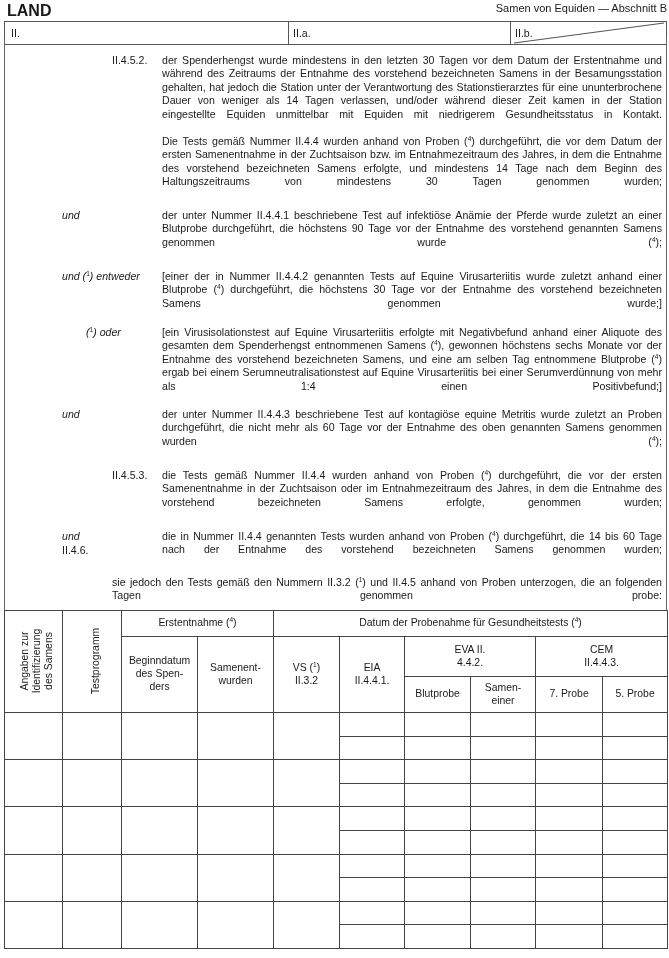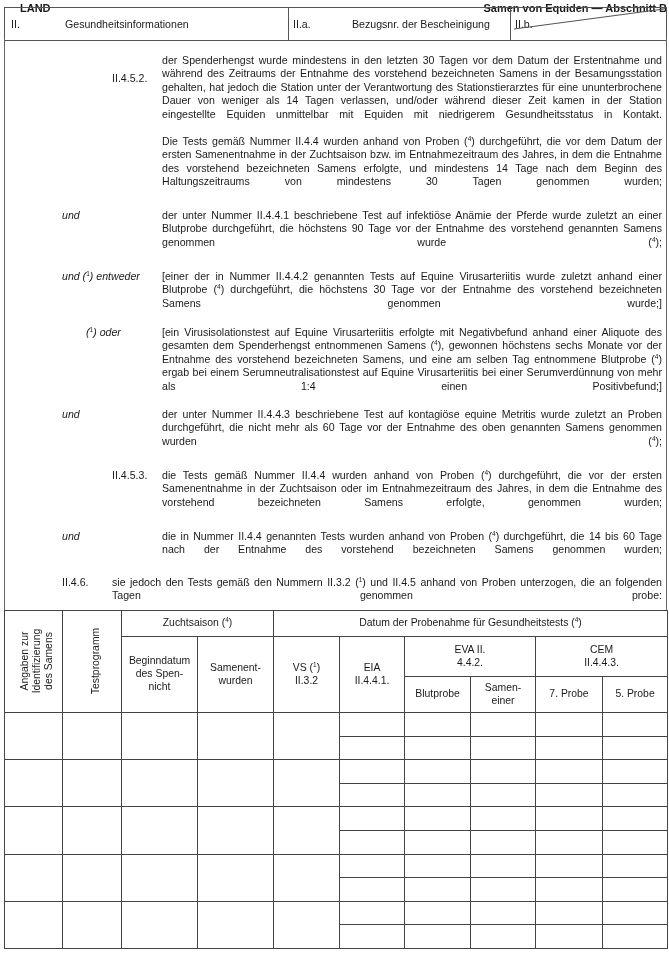--- a/index.html
+++ b/index.html
@@ -1,21 +1,21 @@
 <!DOCTYPE html>
 <html><head>
 <meta charset="utf-8">
 <style>
   html, body { margin: 0; padding: 0; background: #fff; }
   body { width: 669px; height: 958px; position: relative; overflow: hidden;
          font-family: "Liberation Sans", sans-serif; color: #1a1a1a; font-size: 10.6px; }
   .abs { position: absolute; }
-  .hdr-left { left: 20px; top: 2px; font-weight: bold; font-size: 11px; }
-  .hdr-right { right: 2px; top: 2px; font-weight: bold; font-size: 11px; }
-  .hbar { left: 4px; top: 7px; width: 663px; height: 34px; border: 1.5px solid #555; box-sizing: border-box; padding-left: 41px; }
+  .hdr-left { left: 7px; top: 2px; font-weight: bold; font-size: 16px; }
+  .hdr-right { right: 2px; top: 2px; font-weight: normal; font-size: 11px; }
+  .hbar { left: 4px; top: 21px; width: 663px; height: 24px; border: 1.5px solid #555; box-sizing: border-box; padding-left: 41px; }
   .hcell { position: absolute; top: 0; height: 100%; display: flex; align-items: center; font-size: 10.6px; }
   .vsep { position: absolute; top: 0; bottom: 0; width: 0; border-left: 1.5px solid #555; }
   .body-frame { left: 4px; top: 38px; width: 663px; height: 572px; border-left: 1.5px solid #666; border-right: 1.5px solid #666; box-sizing: border-box; }
   .para { position: absolute; text-align: justify; line-height: 13.4px; font-size: 10.6px; }
   .para::after { content: ""; display: inline-block; width: 100%; height: 0; }
   .num { position: absolute; font-size: 10.6px; line-height: 13.4px; }
   .ital { font-style: italic; }
   sup { font-size: 6.5px; vertical-align: 4px; line-height: 0; }
 
   table.grid { position: absolute; left: 4px; top: 610px; width: 663px; border-collapse: collapse; table-layout: fixed; }
@@ -23,34 +23,32 @@
   .rot { display: inline-block; transform: rotate(-90deg); white-space: nowrap; line-height: 12px; }
 </style>
 </head>
 <body>
 
 <div class="abs hdr-left">LAND</div>
 <div class="abs hdr-right">Samen von Equiden — Abschnitt B</div>
 
 <div class="abs hbar">
   <div class="hcell" style="left:6px">II.</div>
-  <div class="hcell" style="left:60px">Gesundheitsinformationen</div>
   <div class="vsep" style="left:283px"></div>
   <div class="hcell" style="left:288px">II.a.</div>
-  <div class="hcell" style="left:347px">Bezugsnr. der Bescheinigung</div>
   <div class="vsep" style="left:505px"></div>
   <div class="hcell" style="left:510px">II.b.</div>
   <svg style="position:absolute;left:505px;top:0;width:155px;height:22px">
     <line x1="4" y1="21" x2="154" y2="1" stroke="#555" stroke-width="1.2"></line>
   </svg>
 </div>
 
 <div class="abs body-frame"></div>
 
-<div class="num" style="left:112px;top:72px">II.4.5.2.</div>
+<div class="num" style="left:112px;top:54px">II.4.5.2.</div>
 <div class="para" style="left:162px;top:54px;width:500px"><span>der Spenderhengst wurde mindestens in den letzten 30 Tagen vor dem Datum der Erstentnahme und während des Zeitraums der Entnahme des vorstehend bezeichneten Samens in der Besamungsstation gehalten, hat jedoch die Station unter der Verantwortung des Stationstierarztes für eine ununterbrochene Dauer von weniger als 14 Tagen verlassen, und/oder während dieser Zeit kamen in der Station eingestellte Equiden unmittelbar mit Equiden mit niedrigerem Gesundheitsstatus in Kontakt.</span></div>
 
 <div class="para" style="left:162px;top:135px;width:500px"><span>Die Tests gemäß Nummer II.4.4 wurden anhand von Proben (</span><sup>4</sup><span>) durchgeführt, die vor dem Datum der ersten Samenentnahme in der Zuchtsaison bzw. im Entnahmezeitraum des Jahres, in dem die Entnahme des vorstehend bezeichneten Samens erfolgte, und mindestens 14 Tage nach dem Beginn des Haltungszeitraums von mindestens 30 Tagen genommen wurden;</span></div>
 
 <div class="num ital" style="left:62px;top:209px">und</div>
 <div class="para" style="left:162px;top:209px;width:500px"><span>der unter Nummer II.4.4.1 beschriebene Test auf infektiöse Anämie der Pferde wurde zuletzt an einer Blutprobe durchgeführt, die höchstens 90 Tage vor der Entnahme des vorstehend genannten Samens genommen wurde (</span><sup>4</sup><span>);</span></div>
 
 <div class="num ital" style="left:62px;top:270px"><span>und (</span><sup style="font-style:normal">1</sup><span>) entweder</span></div>
 <div class="para" style="left:162px;top:270px;width:500px"><span>[einer der in Nummer II.4.4.2 genannten Tests auf Equine Virusarteriitis wurde zuletzt anhand einer Blutprobe (</span><sup>4</sup><span>) durchgeführt, die höchstens 30 Tage vor der Entnahme des vorstehend bezeichneten Samens genommen wurde;]</span></div>
 
@@ -59,21 +57,21 @@
 
 <div class="num ital" style="left:62px;top:408px">und</div>
 <div class="para" style="left:162px;top:408px;width:500px"><span>der unter Nummer II.4.4.3 beschriebene Test auf kontagiöse equine Metritis wurde zuletzt an Proben durchgeführt, die nicht mehr als 60 Tage vor der Entnahme des oben genannten Samens genommen wurden (</span><sup>4</sup><span>);</span></div>
 
 <div class="num" style="left:112px;top:469px">II.4.5.3.</div>
 <div class="para" style="left:162px;top:469px;width:500px"><span>die Tests gemäß Nummer II.4.4 wurden anhand von Proben (</span><sup>4</sup><span>) durchgeführt, die vor der ersten Samenentnahme in der Zuchtsaison oder im Entnahmezeitraum des Jahres, in dem die Entnahme des vorstehend bezeichneten Samens erfolgte, genommen wurden;</span></div>
 
 <div class="num ital" style="left:62px;top:530px">und</div>
 <div class="para" style="left:162px;top:530px;width:500px"><span>die in Nummer II.4.4 genannten Tests wurden anhand von Proben (</span><sup>4</sup><span>) durchgeführt, die 14 bis 60 Tage nach der Entnahme des vorstehend bezeichneten Samens genommen wurden;</span></div>
 
-<div class="num" style="left:62px;top:576px">II.4.6.</div>
+<div class="num" style="left:62px;top:544px">II.4.6.</div>
 <div class="para" style="left:112px;top:576px;width:550px"><span>sie jedoch den Tests gemäß den Nummern II.3.2 (</span><sup>1</sup><span>) und II.4.5 anhand von Proben unterzogen, die an folgenden Tagen genommen probe:</span></div>
 
 <table class="grid">
   <colgroup>
     <col style="width:58px">
       <col style="width:59px">
       <col style="width:76px">
       <col style="width:76px">
     <col style="width:66px">
       <col style="width:65px">
@@ -85,25 +83,25 @@
   <tbody id="thead-rows">
     <tr style="height:26px">
       <td rowspan="3">
         <span class="rot">
           <span>Angaben zur</span><br><span>Identifizierung</span><br><span>des Samens</span>
         </span>
       </td>
       <td rowspan="3">
         <span class="rot">Testprogramm</span>
       </td>
-      <td colspan="2"><span>Zuchtsaison (</span><sup>4</sup><span>)</span></td>
+      <td colspan="2"><span>Erstentnahme (</span><sup>4</sup><span>)</span></td>
       <td colspan="6"><span>Datum der Probenahme für Gesundheitstests (</span><sup>4</sup><span>)</span></td>
     </tr>
     <tr style="height:40px">
-      <td rowspan="2"><span>Beginndatum</span><br><span>des Spen-</span><br><span>nicht</span></td>
+      <td rowspan="2"><span>Beginndatum</span><br><span>des Spen-</span><br><span>ders</span></td>
       <td rowspan="2"><span>Samenent-</span><br><span>wurden</span></td>
       <td rowspan="2"><span>VS (</span><sup>1</sup><span>)</span><br><span>II.3.2</span></td>
       <td rowspan="2"><span>EIA</span><br><span>II.4.4.1.</span></td>
       <td colspan="2"><span>EVA II.</span><br><span>4.4.2.</span></td>
       <td colspan="2"><span>CEM</span><br><span>II.4.4.3.</span></td>
     </tr>
     <tr style="height:36px">
       <td>Blutprobe</td>
       <td><span>Samen-</span><br><span>einer</span></td>
       <td>7. Probe</td>

